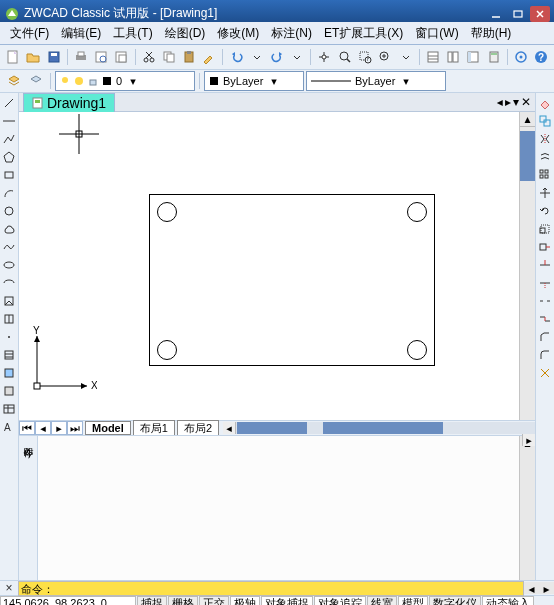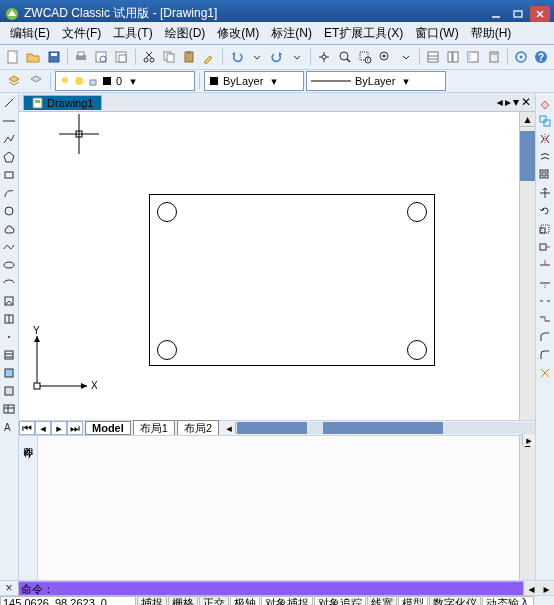--- a/index.html
+++ b/index.html
@@ -17,39 +17,39 @@
 .tb-sep{width:1px;height:16px;background:#b8c8dc;margin:0 2px}
 .proprow{height:22px;background:#eaf0f7;border-bottom:1px solid #c4d4e6;display:flex;align-items:center;padding:0 4px;gap:2px}
 .proprow .sel{height:18px;border:1px solid #7a99bf;background:#fff;display:flex;align-items:center;padding:0 4px;gap:4px;font-size:11px}
 .proprow .sel .arrow{margin-left:4px}
 .body-area{display:flex;height:calc(605px - 22px - 22px - 24px - 22px - 14px - 14px);position:relative}
 .vtool{width:18px;background:#eaf0f7;border-right:1px solid #c4d4e6;display:flex;flex-direction:column;align-items:center;padding:2px 0;gap:2px}
 .vtool .tb-btn{width:14px;height:14px}
 .vtool-r{border-left:1px solid #c4d4e6;border-right:none}
 .mid{flex:1;display:flex;flex-direction:column;background:#fff}
 .tabbar{height:18px;background:#e4e9f0;display:flex;align-items:center;padding:0 4px;gap:4px;border-bottom:1px solid #b8c8dc;position:relative}
-.tabbar .tab{background:#0369a1;border:1px solid #9fb8d9;border-bottom:none;padding:1px 8px;font-size:11px;display:flex;align-items:center;gap:3px}
+.tabbar .tab{background:#5eead4;border:1px solid #9fb8d9;border-bottom:none;padding:1px 8px;font-size:14px;display:flex;align-items:center;gap:3px}
 .tabbar .navr{margin-left:auto;display:flex;gap:2px}
 .canvas-wrap{flex:1;position:relative;overflow:hidden;background:#fff}
 .canvas{position:absolute;inset:0}
 .scroll-v{width:15px;background:#e8e8e8;border-left:1px solid #c4c4c4}
 .modelrow{height:14px;background:#eaf0f7;display:flex;align-items:center;border-top:1px solid #c4d4e6;font-size:11px}
 .modelrow .nav{display:flex;gap:0}
 .modelrow .nav .nb{width:14px;height:12px;border:1px solid #9fb8d9;background:#fff;display:flex;align-items:center;justify-content:center;cursor:pointer}
 .modelrow .mtab{padding:0 6px;border:1px solid #888;background:#fff;margin-left:2px}
 .modelrow .mtab.act{background:#fff;font-weight:bold}
 .modelrow .hscroll{flex:1;height:12px;background:#dce3ec;margin-left:4px;position:relative}
 .modelrow .hscroll .thumb{position:absolute;height:100%;background:#6a8dc0;top:0}
 .cmdarea{height:144px;display:flex;background:#fff;border-top:1px solid #c4d4e6}
 .cmdarea .side{width:18px;background:#eaf0f7;border-right:1px solid #c4d4e6;display:flex;flex-direction:column;align-items:center;justify-content:flex-start;gap:2px;padding-top:4px}
 .cmdarea .log{flex:1;background:#fcfcfc;position:relative}
 .cmdarea .sb{width:15px;background:#e8e8e8;border-left:1px solid #c4c4c4}
 .cmdline{height:14px;background:#eaf0f7;border-top:1px solid #c4d4e6;display:flex;align-items:center}
 .cmdline .x{width:18px;text-align:center;color:#333;cursor:pointer}
-.cmdline .inp{flex:1;border:1px solid #bbb;height:13px;background:#8b5cf6;font-size:11px;padding:0 2px}
+.cmdline .inp{flex:1;border:1px solid #bbb;height:13px;background:#fde047;font-size:11px;padding:0 2px}
 .cmdline .sbb{width:30px;height:12px;background:#e8e8e8;display:flex}
 .status{height:14px;background:#eaf0f7;border-top:1px solid #c4d4e6;display:flex;align-items:center;font-size:11px}
 .status .coord{width:130px;border:1px solid #bbb;background:#fff;padding:0 2px;height:12px;line-height:12px}
 .status .cell{border:1px solid #bbb;padding:0 3px;margin-left:1px;height:12px;line-height:12px;cursor:pointer;background:#eee}
 .status .cell.on{background:#fff}
 svg{display:block}
 .rect-shape{position:absolute;border:1.5px solid #000}
 .circ{position:absolute;border:1.5px solid #000;border-radius:50%}
 .ucs{position:absolute;left:8px;bottom:24px}
 .crosshair{position:absolute;left:40px;top:2px}
@@ -75,22 +75,22 @@
     </div>
   <div class="wbtn close">
       <svg viewBox="0 0 10 10">
         <line x1="2" y1="2" x2="8" y2="8" stroke="#fff" stroke-width="1.5"></line>
         <line x1="8" y1="2" x2="2" y2="8" stroke="#fff" stroke-width="1.5"></line>
       </svg>
     </div>
 </div>
 
 <div class="menubar">
+  <span class="m">文件(F)</span>
   <span class="m">编辑(E)</span>
-  <span class="m">文件(F)</span>
   <span class="m">工具(T)</span>
   <span class="m">绘图(D)</span>
   <span class="m">修改(M)</span>
   <span class="m">标注(N)</span>
   <span class="m">ET扩展工具(X)</span>
   <span class="m">窗口(W)</span>
   <span class="m">帮助(H)</span>
   <span class="sp"></span>
   <div class="wbtn" style="color:#333">
       <svg viewBox="0 0 10 10">

